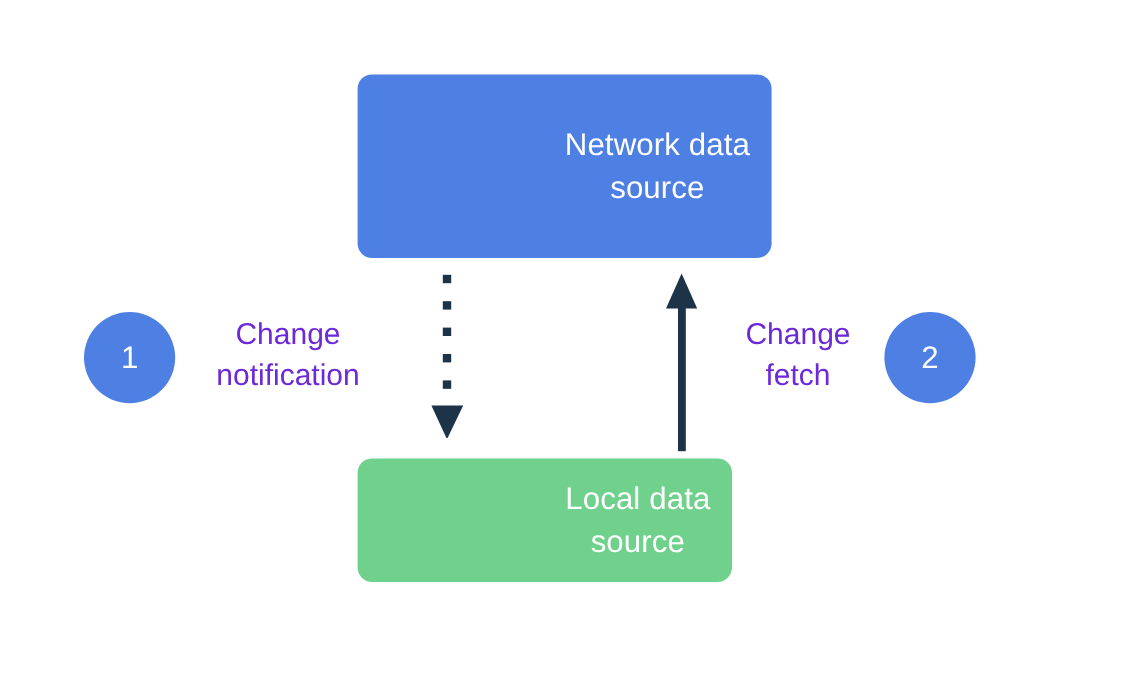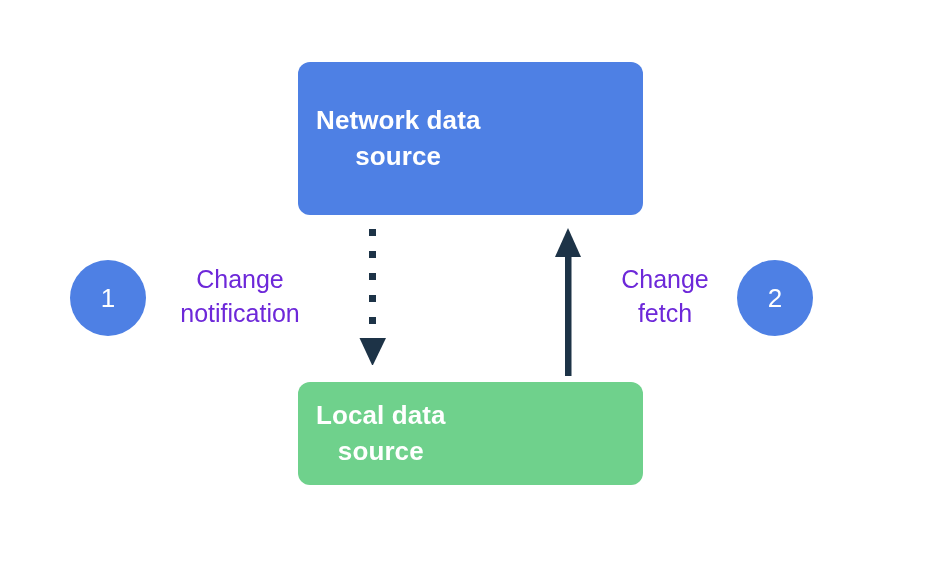--- a/index.html
+++ b/index.html
@@ -16,43 +16,43 @@
     height: 580px;
     background: #ffffff;
     overflow: hidden;
   }
 
   
   .node {
     position: absolute;
     display: flex;
     align-items: center;
-    justify-content: flex-start;
+    justify-content: flex-end;
     text-align: center;
     border-radius: 12px;
     color: #ffffff;
     font-size: 26px;
     line-height: 1.38;
-    font-weight: 700;
+    font-weight: 400;
     letter-spacing: 0.1px;
     box-sizing: border-box;
     padding: 0 18px;
     white-space: pre-line;
   }
   #network-node {
     left: 298px;
     top: 62px;
     width: 345px;
     height: 153px;
     background: #4e80e4;
   }
   #local-node {
     left: 298px;
     top: 382px;
-    width: 345px;
+    width: 312px;
     height: 103px;
     background: #6fd18c;
   }
 
   
   .badge {
     position: absolute;
     width: 76px;
     height: 76px;
     border-radius: 50%;

